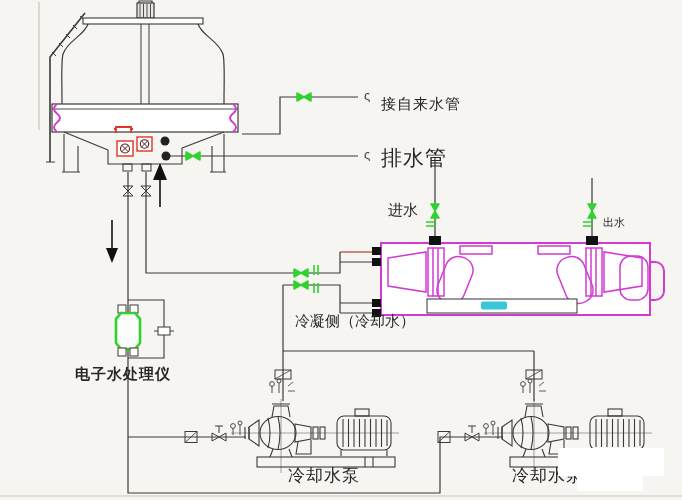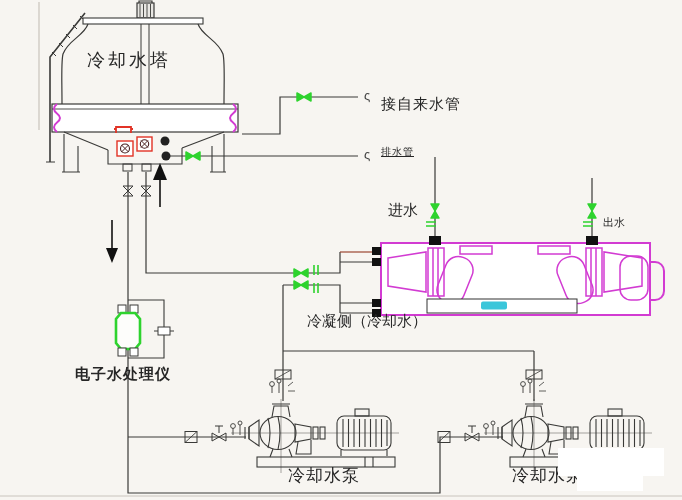--- a/index.html
+++ b/index.html
@@ -7,25 +7,25 @@
     --cyan:#3ac6da; --darkred:#9c4632; --bg:#f7f5f1; --faint:#c9c4bd; --text:#262626;
   }
   html,body{margin:0;padding:0;}
   body{background:#e9e7e3;font-family:"Liberation Sans","DejaVu Sans",sans-serif;}
   .stage{position:relative;width:682px;height:500px;background:var(--bg);overflow:hidden;}
   svg{position:absolute;left:0;top:0;z-index:1;}
   .lbl{position:absolute;z-index:2;color:var(--text);white-space:nowrap;
        font-family:"Liberation Sans","DejaVu Sans",sans-serif;line-height:1.1;}
   .lbl-tower{left:87px;top:51px;font-size:18px;letter-spacing:3px;}
   .lbl-tap{left:381px;top:96px;font-size:15px;letter-spacing:1px;}
-  .lbl-drain{left:381px;top:146px;font-size:10px;letter-spacing:1px;text-decoration:underline;}
+  .lbl-drain{left:381px;top:146px;font-size:21px;letter-spacing:1px;}
   .lbl-inlet{left:388px;top:202px;font-size:15px;}
   .lbl-evap{left:451px;top:214px;font-size:15px;}
   .lbl-outlet{left:603px;top:216px;font-size:11px;}
-  .lbl-cond{left:295px;top:313px;font-size:15px;margin-left:12px;}
+  .lbl-cond{left:295px;top:313px;font-size:15px;}
   .lbl-chiller{left:456px;top:320px;font-size:15px;letter-spacing:1px;}
   .lbl-treat{left:75px;top:366px;font-size:15px;letter-spacing:1px;font-weight:bold;}
   .lbl-pump-left{left:288px;top:467px;font-size:17px;letter-spacing:1px;}
   .lbl-pump-right{left:512px;top:467px;font-size:17px;letter-spacing:1px;}
   .sigil{position:absolute;z-index:2;color:#444;font-size:13px;}
   .sigil-tap{left:364px;top:88px;}
   .sigil-drain{left:364px;top:147px;}
   .wm{position:absolute;background:#ffffff;z-index:3;}
   .wm1{left:558px;top:448px;width:106px;height:28px;}
   .wm2{left:577px;top:460px;width:66px;height:31px;}
@@ -231,21 +231,20 @@
     <use href="#suction-kit" x="281" y="437"></use>
     <use href="#discharge-kit" x="283" y="433"></use>
   </g>
   <g>
     <use href="#pump" x="534" y="433"></use>
     <use href="#suction-kit" x="534" y="437"></use>
     <use href="#discharge-kit" x="534" y="433"></use>
   </g>
 </svg>
 
-<div class="lbl lbl-tower">冷却水塔</div>
 <div class="sigil sigil-tap">ς</div>
 <div class="lbl lbl-tap">接自来水管</div>
 <div class="sigil sigil-drain">ς</div>
 <div class="lbl lbl-drain">排水管</div>
 <div class="lbl lbl-inlet">进水</div>
 <div class="lbl lbl-outlet">出水</div>
 <div class="lbl lbl-cond">冷凝侧（冷却水）</div>
 <div class="lbl lbl-treat">电子水处理仪</div>
 <div class="lbl lbl-pump-left">冷却水泵</div>
 <div class="lbl lbl-pump-right">冷却水泵</div>

